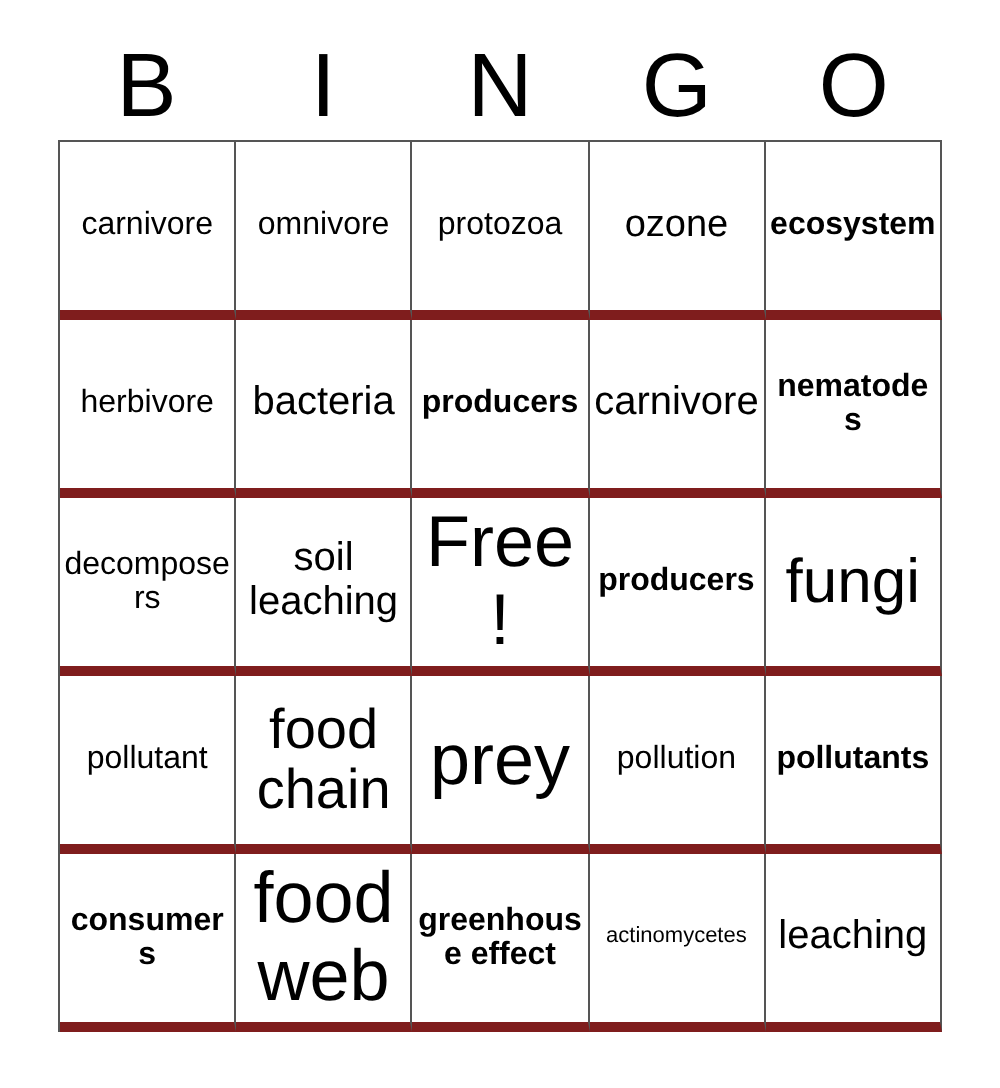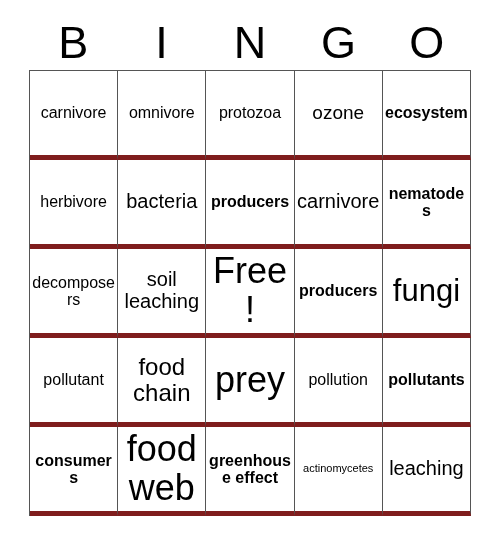--- a/index.html
+++ b/index.html
@@ -73,21 +73,21 @@
     hyphens: none;
   }
 
   
   .fs-xxs .cell-text { font-size: 11px; }
   .fs-xs  .cell-text { font-size: 16px; }
   .fs-s   .cell-text { font-size: 16px; font-weight: bold; }
   .fs-m   .cell-text { font-size: 16px; }
   .fs-l   .cell-text { font-size: 20px; }
   .fs-xl  .cell-text { font-size: 19px; }
-  .fs-2xl .cell-text { font-size: 24px; }
+  .fs-2xl .cell-text { font-size: 28px; }
   .fs-3xl .cell-text { font-size: 36px; }
   .fs-4xl .cell-text { font-size: 31px; }
 </style>
 </head>
 <body>
 
 <div id="bingo-card">
 
   <div id="bingo-header">
     <div class="header-letter">B</div>

